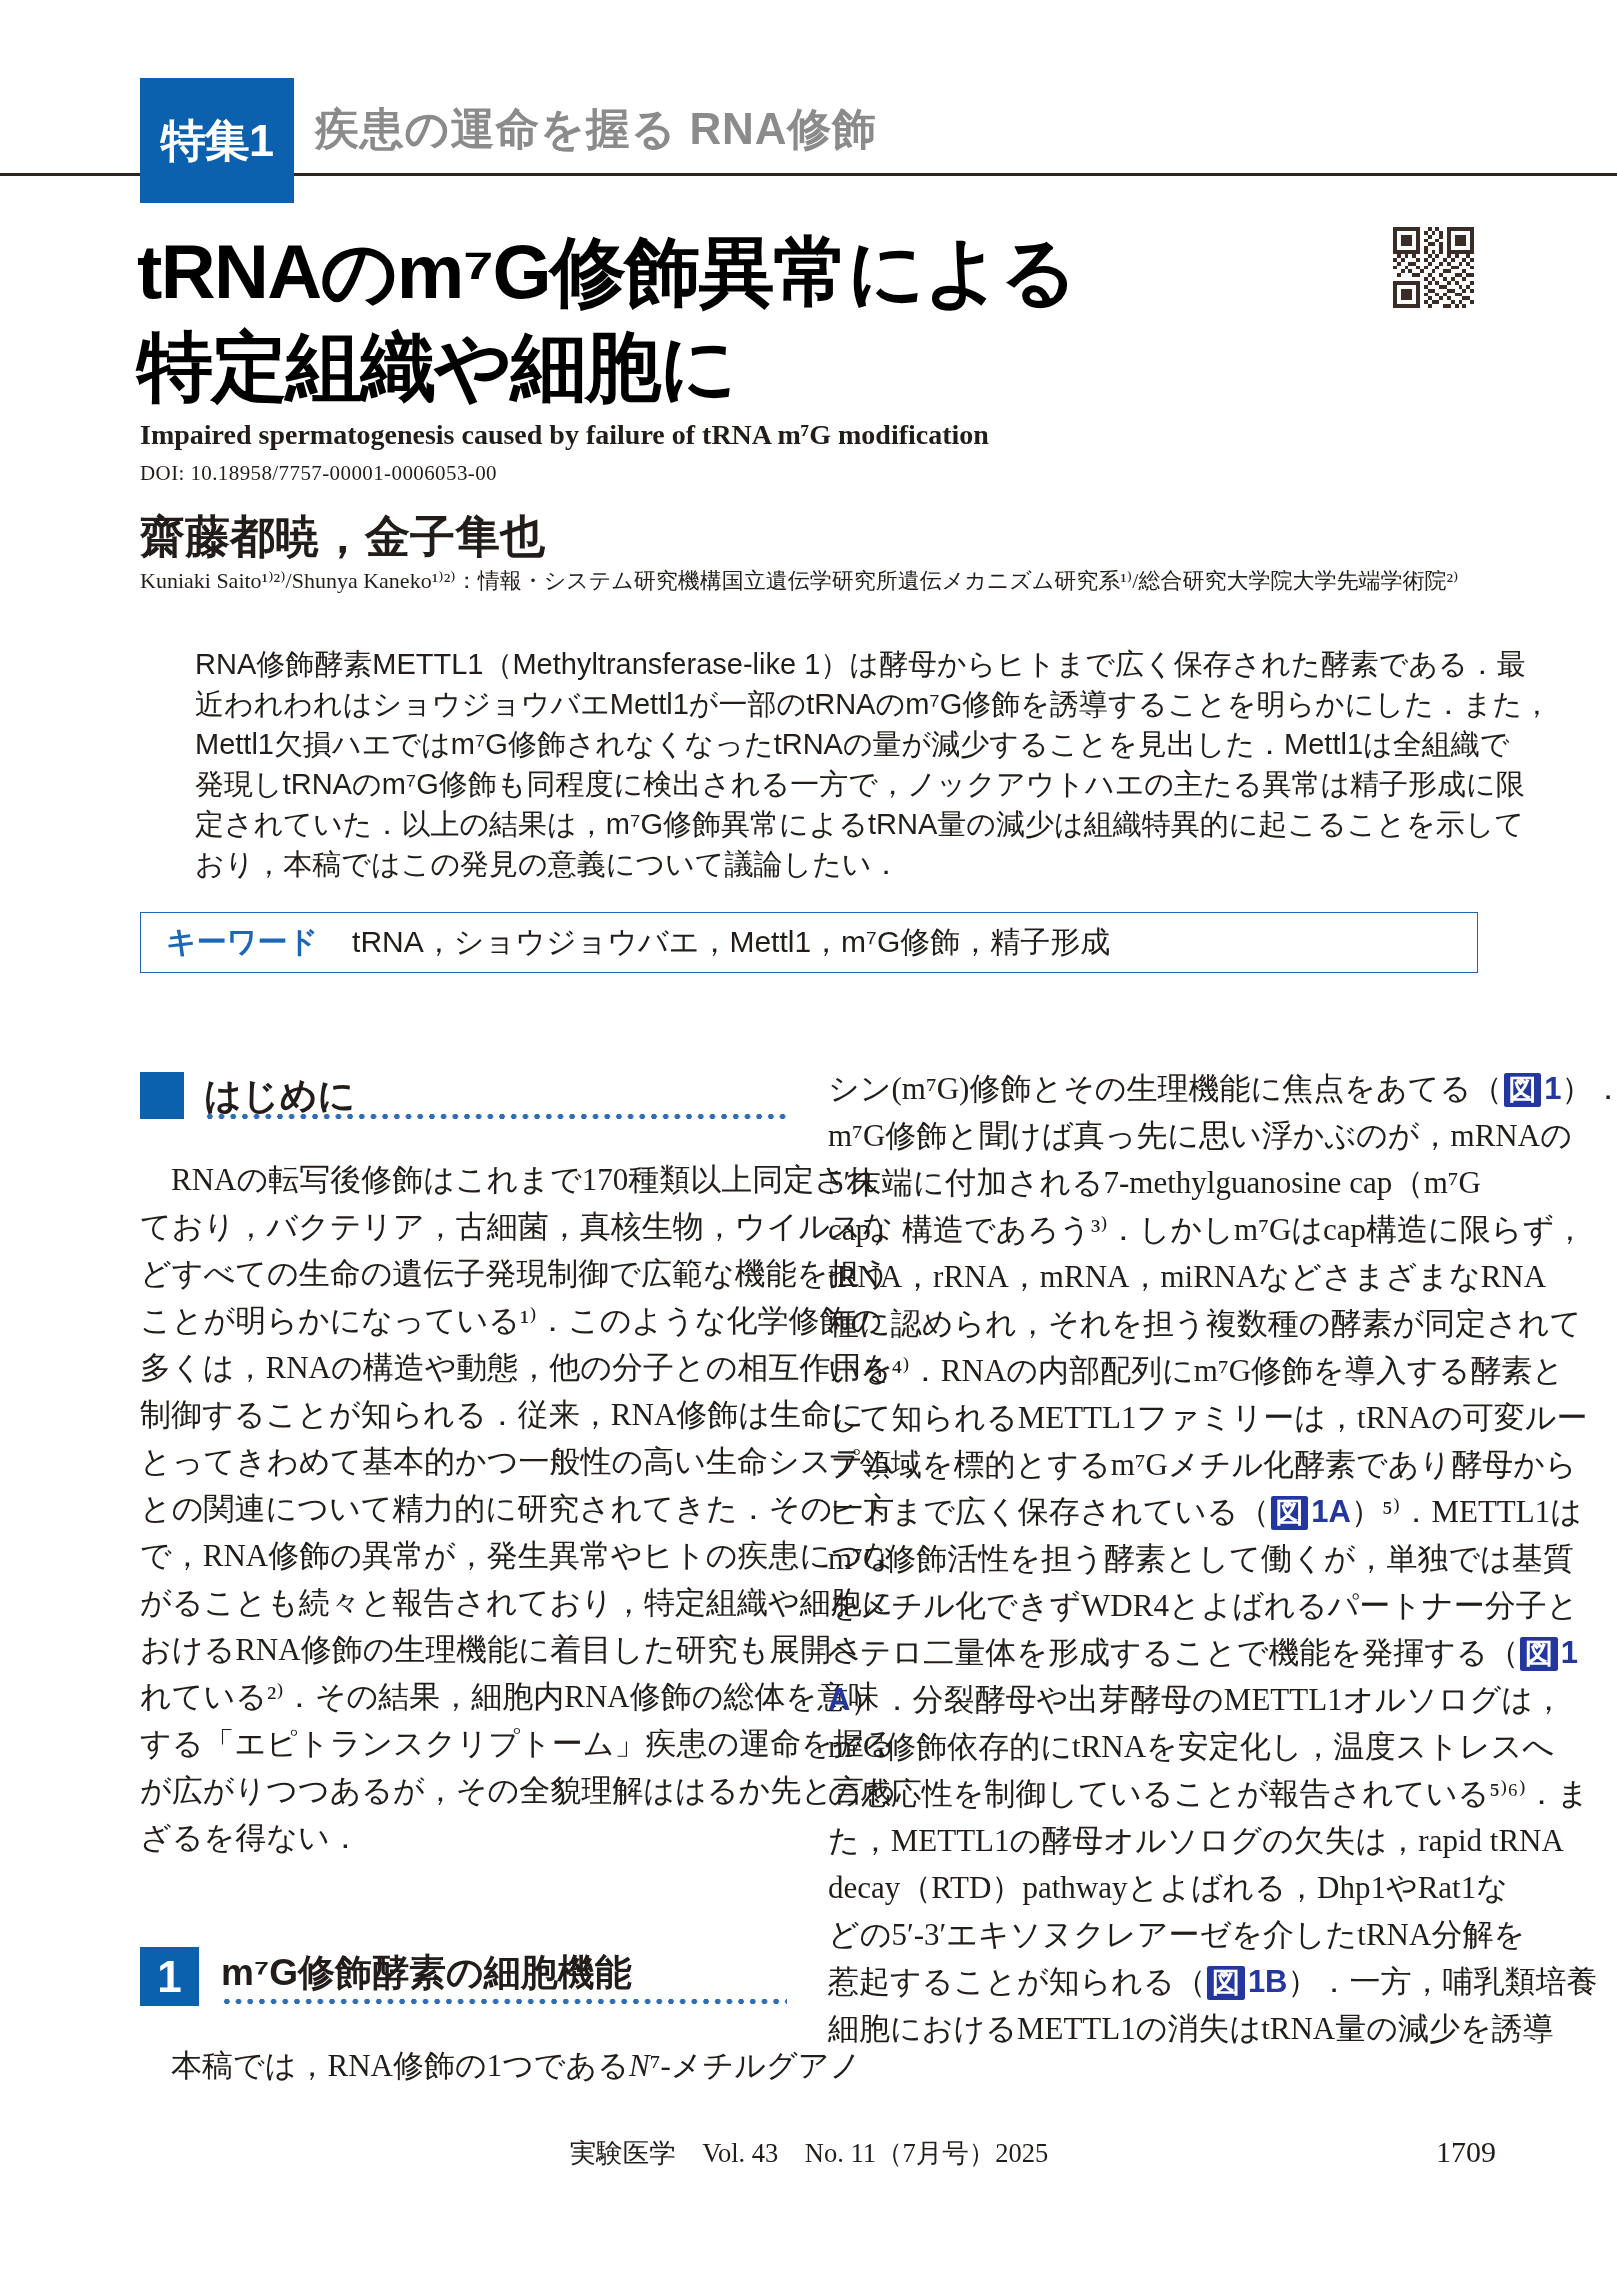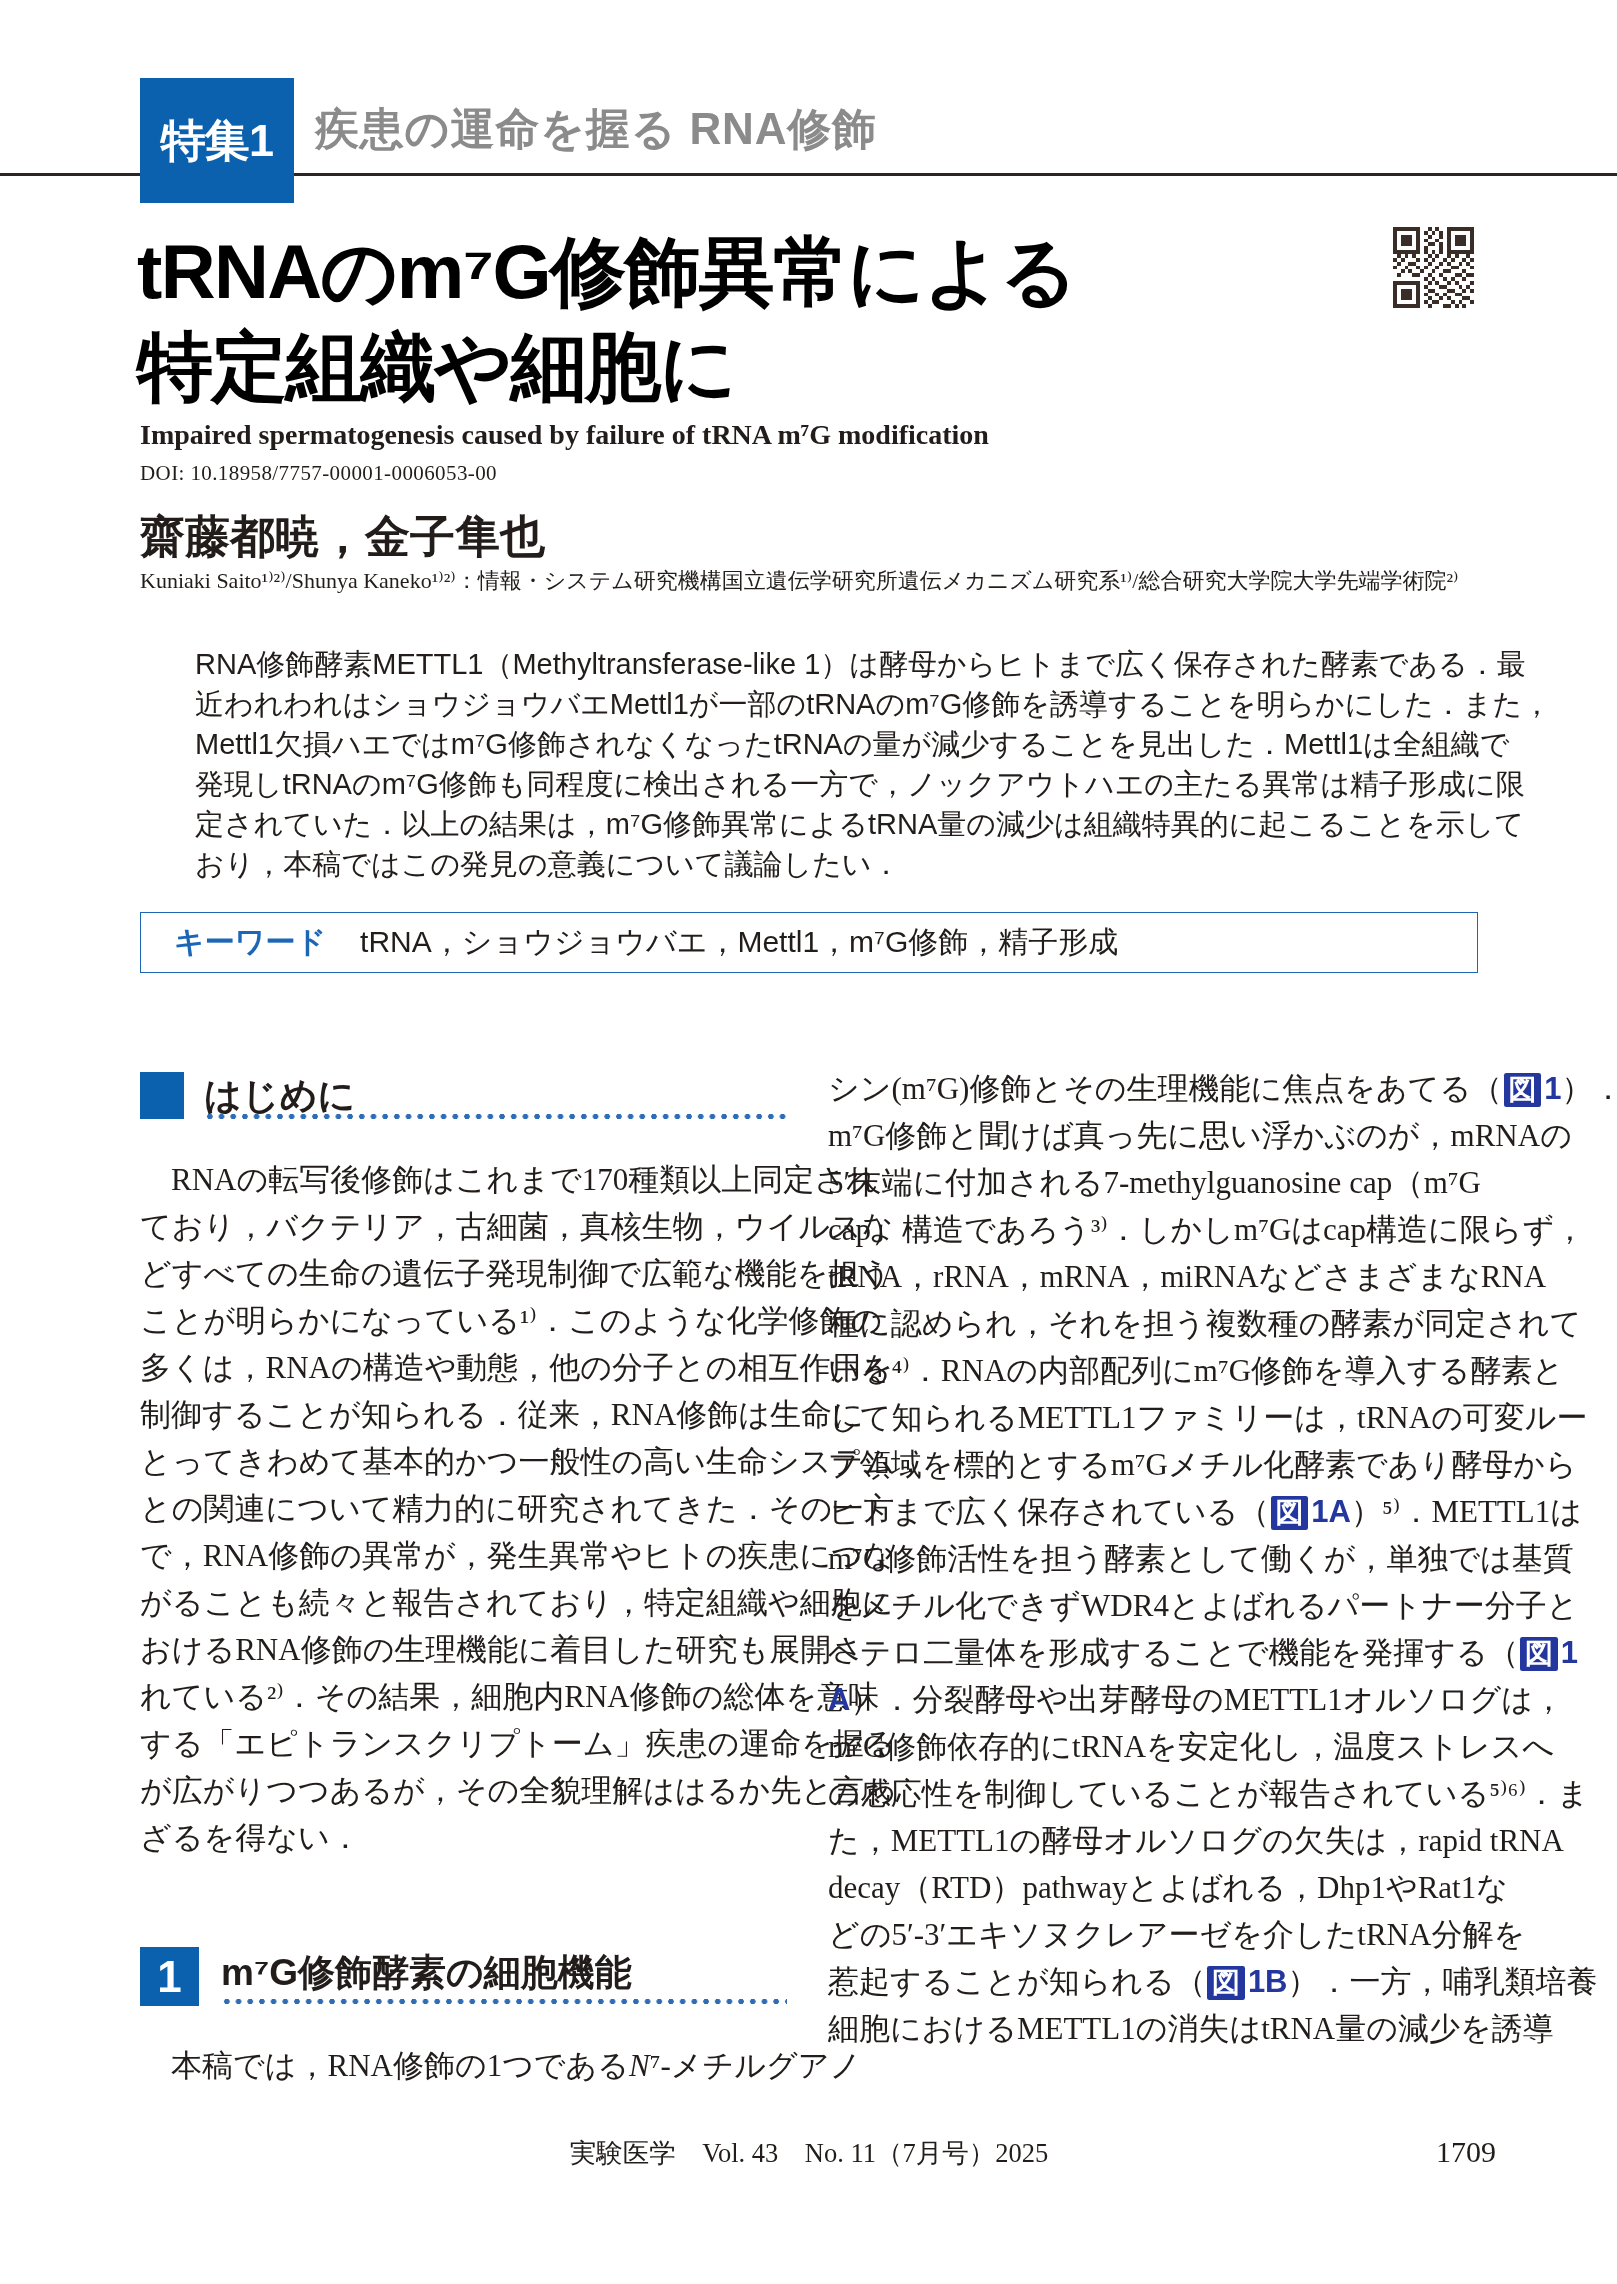--- a/index.html
+++ b/index.html
@@ -46,21 +46,21 @@
   .abstract{
     position:absolute;left:195px;top:644px;width:1251px;
     font-family:"Liberation Sans","DejaVu Sans",sans-serif;font-weight:500;font-size:29px;
   }
   .abstract .tline{font-family:inherit;font-weight:inherit;font-size:inherit;line-height:40px;height:40px;}
   .keywords{
     position:absolute;left:140px;top:912px;width:1338px;height:61px;
     border:1.6px solid var(--kwblue);display:flex;align-items:center;
     font-family:"Liberation Sans","DejaVu Sans",sans-serif;
   }
-  .kw-label{color:var(--kwblue);font-weight:700;font-size:30px;margin-left:33px;}
+  .kw-label{color:var(--kwblue);font-weight:700;font-size:30px;margin-left:25px;}
   .kw-text{font-size:30px;margin-left:34px;font-weight:500;}
   .heading{position:absolute;left:140px;width:647px;}
   .h-intro{top:1072px;height:48px;}
   .h-s1{top:1947px;height:61px;}
   .h-square{position:absolute;left:0;top:0;width:44px;height:47px;background:var(--blue);}
   .h-numbox{
     position:absolute;left:0;top:0;width:59px;height:59px;background:var(--blue);
     color:#fff;display:flex;align-items:center;justify-content:center;
     font-family:"Liberation Sans","DejaVu Sans",sans-serif;font-weight:700;font-size:44px;
   }

